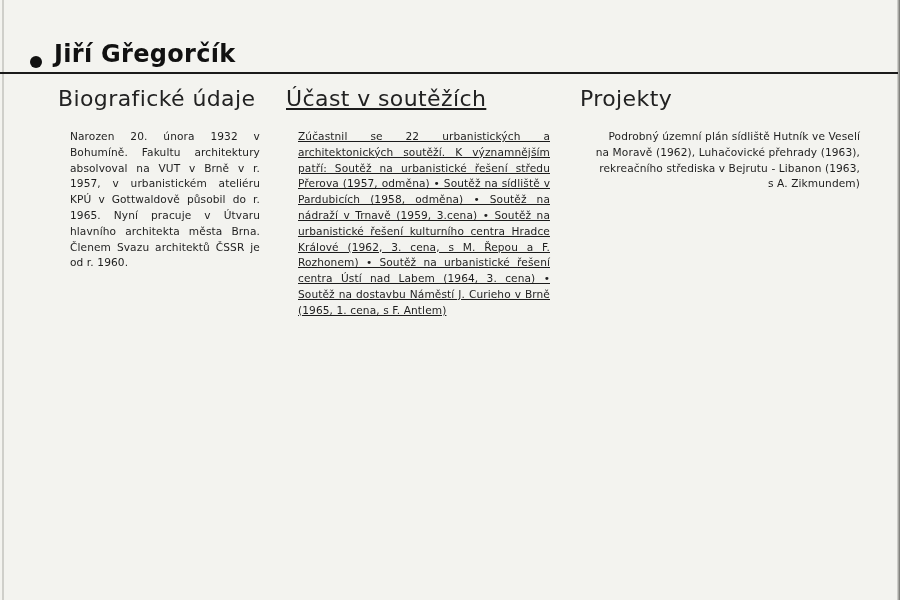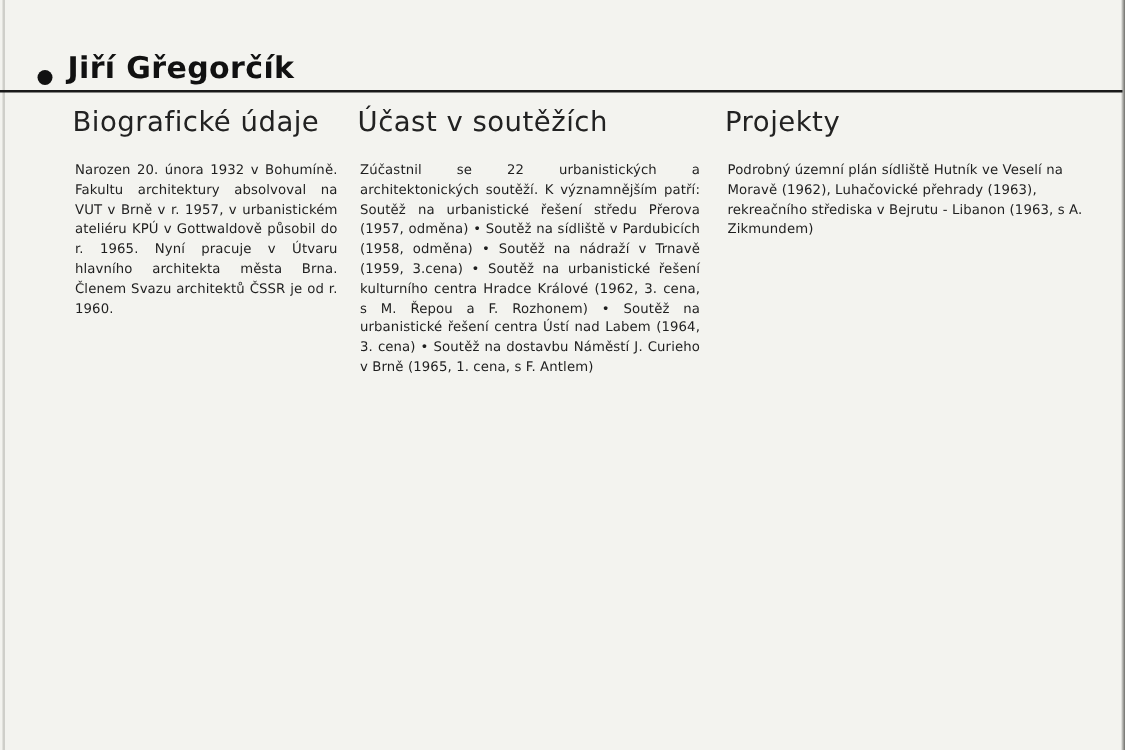--- a/index.html
+++ b/index.html
@@ -39,31 +39,31 @@
     position: absolute; top: 86px;
   }
   .col h2 {
     margin: 0 0 18px 0;
     font-weight: normal;
     font-size: 22px;
     letter-spacing: 0.4px;
     color: #222;
   }
   .col p {
-    margin: 2px;
+    margin: 12px;
     font-size: 10.6px;
     line-height: 15.8px;
     color: #1e1e1e;
     text-align: justify;
     letter-spacing: 0.1px;
   }
   .col-bio { left: 58px; width: 214px; }
-  .col-comp { left: 286px; width: 276px; }
+  .col-comp { left: 286px; width: 276px; text-decoration: underline; }
   .col-proj { left: 580px; width: 292px; }
-  .col-proj p.block { text-align: left; }
+  .col-proj p.block { text-align: right; }
 </style>
 </head>
 <body>
 
 <div class="page-edge-left"></div>
 <div class="page-edge-right"></div>
 
 <div class="title-row">
   <span class="bullet"></span>
   <span class="title">Jiří Gřegorčík</span>

